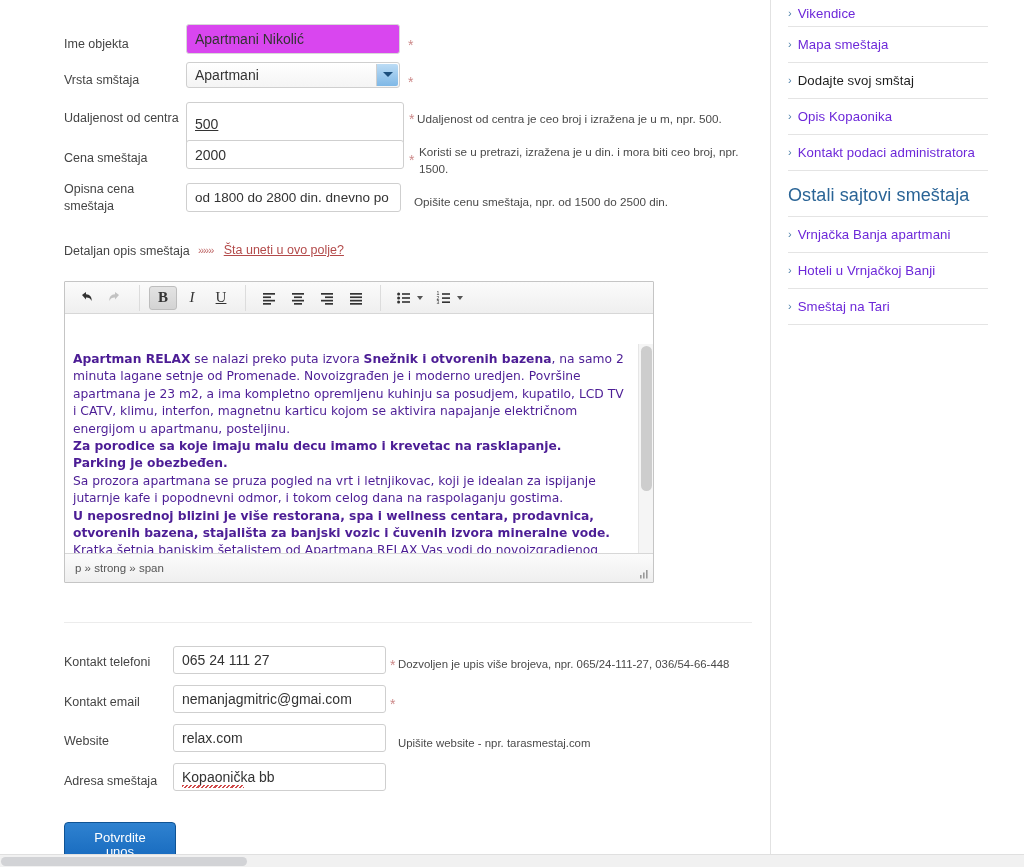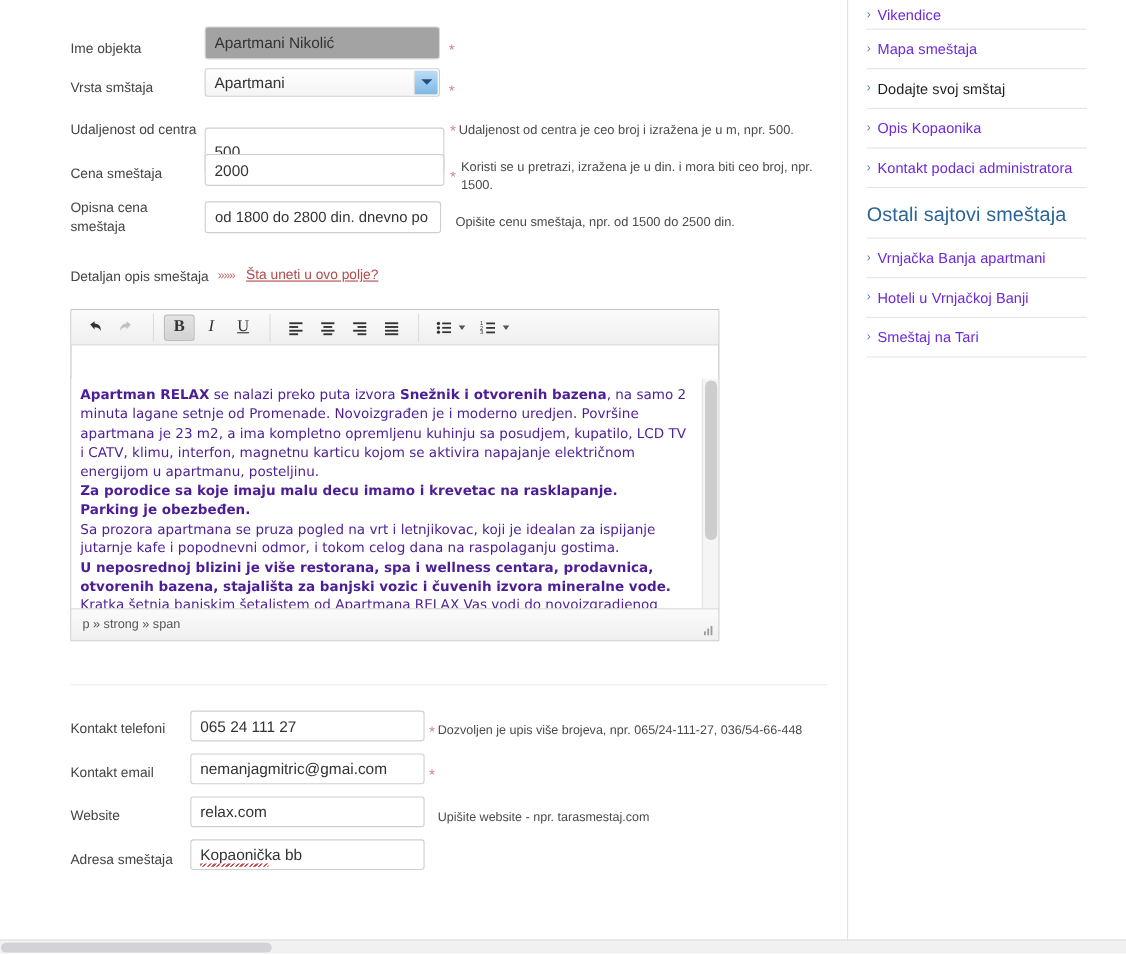--- a/index.html
+++ b/index.html
@@ -48,21 +48,21 @@
     position: absolute;
     font-size: 14px;
     color: #333;
     font-family: "Liberation Sans", sans-serif;
     border: 1px solid #cfcfcf;
     border-radius: 3px;
     background: #fff;
     padding: 4px 8px;
     outline: none;
   }
-  .finput.readonly-gray { background: #a3a3a3; border-color: #d8d8d8; }
+  .finput.readonly-gray { background: #d946ef; border-color: #d8d8d8; }
   .req {
     position: absolute;
     color: #c88;
     font-size: 14px;
     line-height: 14px;
   }
   .helptext {
     position: absolute;
     font-size: 11.7px;
     color: #4a4a4a;
@@ -329,21 +329,21 @@
       <div class="flabel" style="top:10px;">Vrsta smštaja</div>
       <div class="fselect" style="left:186px; top:0px; width:214px;">
         <span class="sel-val">Apartmani</span>
         <span class="sel-btn"></span>
       </div>
       <div class="req" style="left:408px; top:13px;">*</div>
     </div>
 
     <div class="frow" style="top:100px;">
       <div class="flabel" style="top:10px; width:130px;">Udaljenost od centra</div>
-      <input class="finput" style="left: 186px; top: 16px; width: 218px; height: 43px; text-decoration: underline;" value="500">
+      <input class="finput" style="left: 186px; top: 2px; width: 218px; height: 43px; text-decoration: underline;" value="500">
       <div class="req" style="left:409px; top:12px;">*</div>
       <div class="helptext" style="left:417px; top:10px; width:340px;">Udaljenost od centra je ceo broj i izražena je u m, npr. 500.</div>
     </div>
 
     <div class="frow" style="top:140px;">
       <div class="flabel" style="top:10px;">Cena smeštaja</div>
       <input class="finput" style="left: 186px; top: 0px; width: 218px; height: 29px;" value="2000">
       <div class="req" style="left:409px; top:13px;">*</div>
       <div class="helptext" style="left:419px; top:3px; width:330px;">Koristi se u pretrazi, izražena je u din. i mora biti ceo broj, npr. 1500.</div>
     </div>
@@ -520,20 +520,21 @@
 
     <div class="frow" style="top:763px;">
       <div class="flabel" style="top:10px;">Adresa smeštaja</div>
       <div style="position:absolute; left:173px; top:0px;">
         <input class="finput" style="position: relative; left: 0px; top: 0px; width: 213px; height: 28px;" value="Kopaonička bb">
         <div style="position:absolute; left:9px; top:22px; width:62px; height:3px;
                     background:repeating-linear-gradient(135deg,#d04a4a 0 1.5px,transparent 1.5px 3px);"></div>
       </div>
     </div>
 
+    <div class="btn btn-primary" style="left:64px; top:822px; width:112px;">Potvrdite unos</div>
   </div>
 
   <div class="sidebar">
     <div class="sb-item" style="height:27px;">
       <span class="arrow">›</span>
       <span class="lbl">Vikendice</span>
     </div>
     <div class="sb-item">
       <span class="arrow">›</span>
       <span class="lbl">Mapa smeštaja</span>

